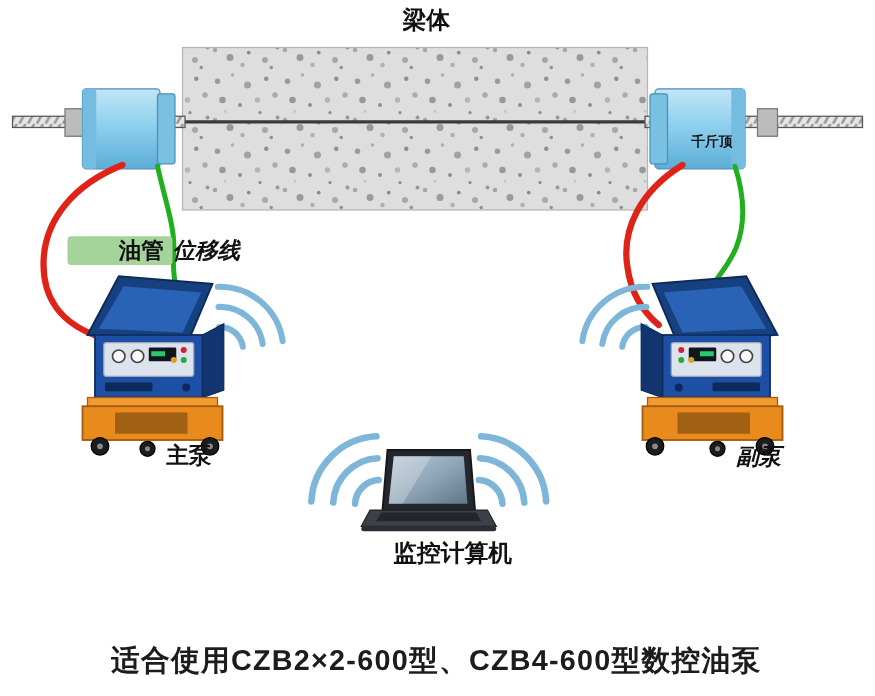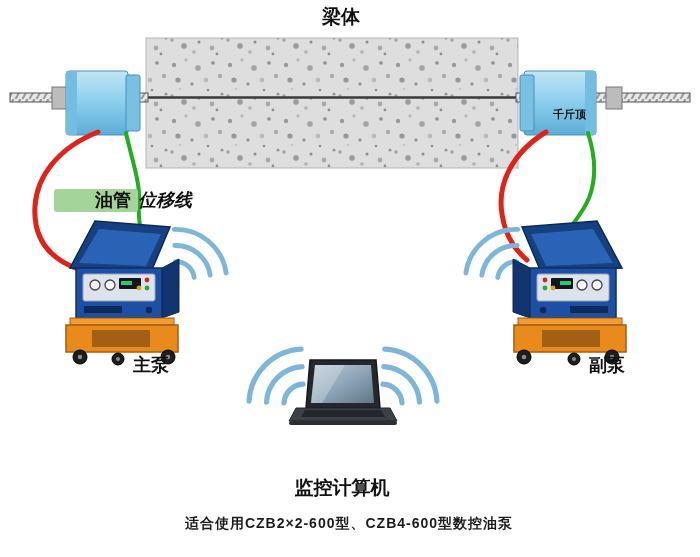--- a/index.html
+++ b/index.html
@@ -26,21 +26,21 @@
     background: #a4d49a;
     border-radius: 3px;
     padding: 1px 7px;
   }
   .caption {
     font-size: 21px;
     font-weight: bold;
     color: #1c1c1c;
     letter-spacing: 1px;
   }
-  .caption-sub { font-size: 14px; text-align: center; }
+  .caption-sub { font-size: 23px; text-align: center; }
 </style>
 </head>
 <body>
 
 <div class="stage">
 
   <svg width="700" height="557" viewBox="0 0 700 557">
     <defs>
       <pattern id="concrete" width="56" height="56" patternUnits="userSpaceOnUse">
         <rect width="56" height="56" fill="#dedede"></rect>
@@ -163,20 +163,20 @@
   <div class="label centered" style="left:341px; top:6px; font-size:19px;">梁体</div>
 
   <div class="label tag-green" style="left:54px; top:189px;padding-left:41px;">油管</div>
 
   <div class="label" style="left:138px; top:190px;font-style:italic;">位移线</div>
 
   <div class="label" style="left:553px; top:88px; font-size:11px;margin-top:20px;">千斤顶</div>
 
   <div class="label" style="left:133px; top:356px;font-family:Liberation Mono, monospace;">主泵</div>
 
-  <div class="label" style="left:589px; top:355px;">副泵</div>
+  <div class="label" style="left:589px; top:355px;font-style:italic;">副泵</div>
 
-  <div class="label centered" style="left:342px; top:433px; font-size:19px;margin-top:44px;">监控计算机</div>
+  <div class="label centered" style="left:362px; top:433px; font-size:19px;">监控计算机</div>
 
 
   <div class="label centered caption caption-sub" style="left:349px; top:515px;">适合使用CZB2×2-600型、CZB4-600型数控油泵</div>
 
 </div>
 
 </body></html>

